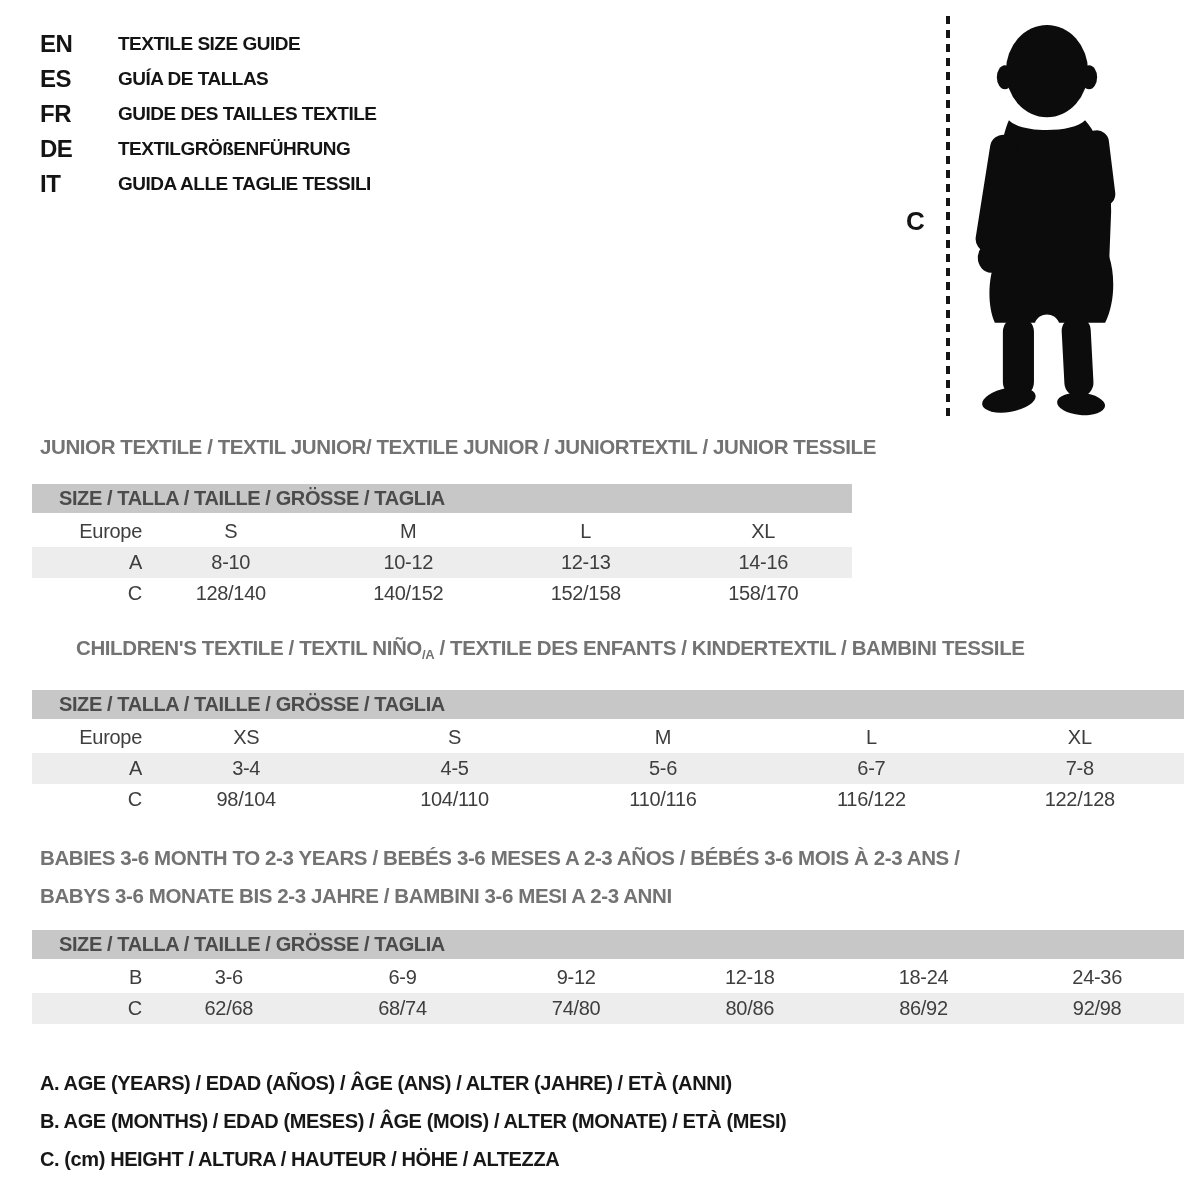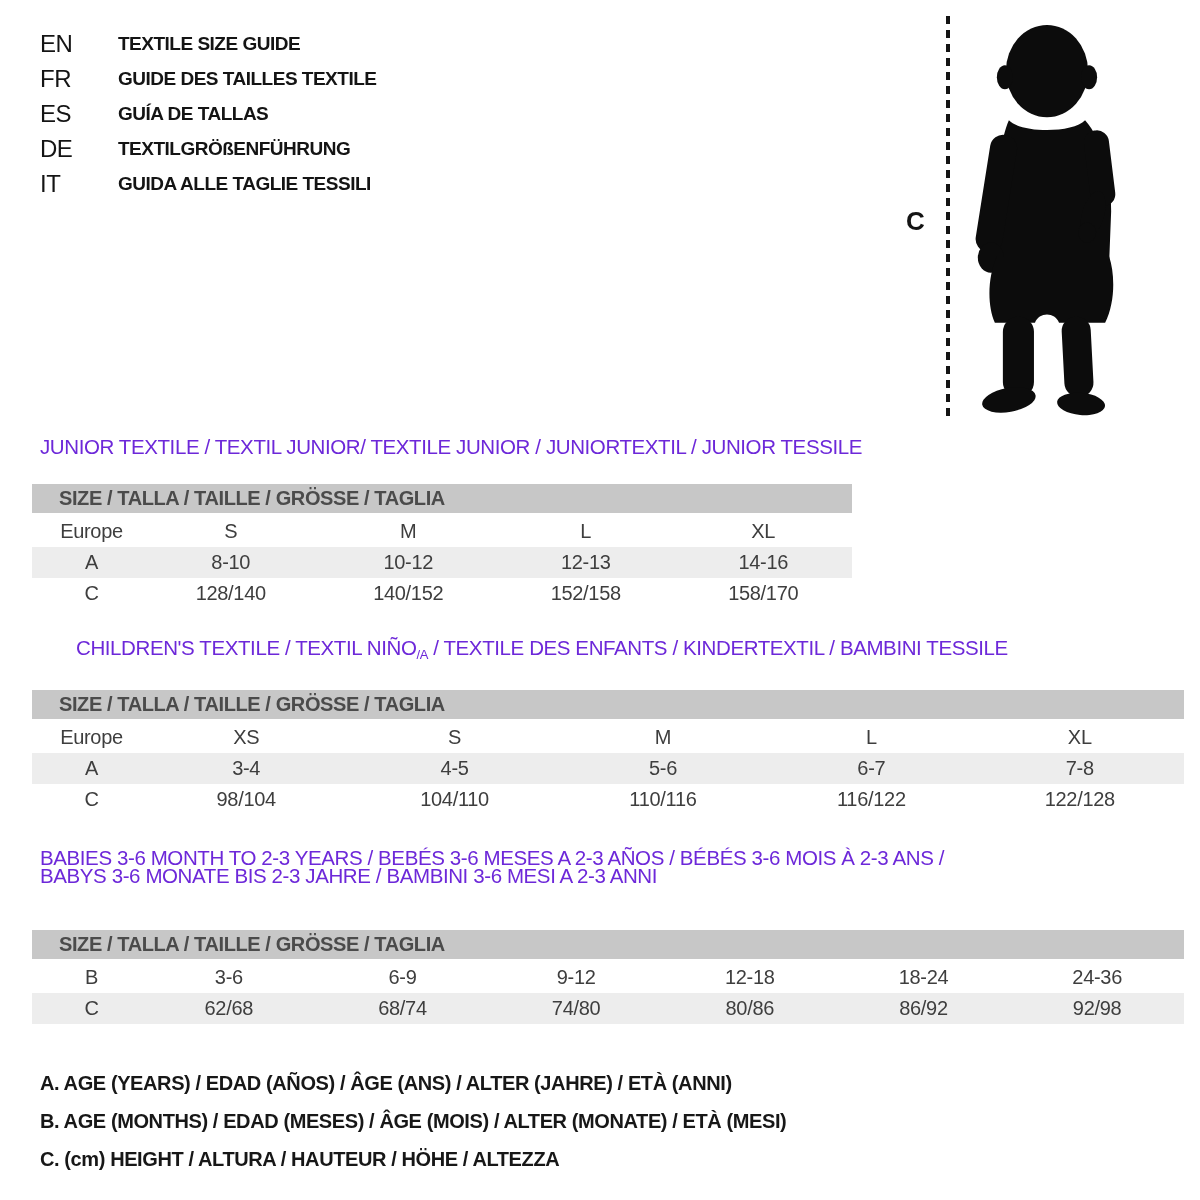--- a/index.html
+++ b/index.html
@@ -4,54 +4,54 @@
 <style>
   html,body { margin:0; padding:0; background:#ffffff; }
   .canvas {
     position:relative; width:1200px; height:1200px; background:#ffffff;
     font-family:"Liberation Sans", sans-serif; color:#161616; overflow:hidden;
   }
 
   
   .lang-list { position:absolute; left:40px; top:26px; }
   .lang-row  { display:flex; height:35px; align-items:center; }
-  .lang-code { width:78px; font-size:24px; font-weight:400; letter-spacing:-0.5px; color:#141414; }
+  .lang-code { width:78px; font-size:24px; font-weight:700; letter-spacing:-0.5px; color:#141414; }
   .lang-label{ font-size:19px; font-weight:700; letter-spacing:-0.5px; color:#141414; white-space:nowrap; }
 
   
   .measure-line {
     position:absolute; left:946px; top:16px; width:4px; height:402px;
     background:repeating-linear-gradient(180deg,#141414 0 8px,transparent 8px 14px);
   }
   .measure-label {
     position:absolute; left:906px; top:206px;
     font-size:26px; font-weight:700; color:#141414;
   }
   .baby-svg { position:absolute; left:960px; top:14px; width:182px; height:406px; }
 
   
   .sec-title {
-    position:absolute; left:40px; font-size:20.5px; font-weight:400;
-    letter-spacing:-0.4px; color:#6d28d9; white-space:nowrap;
+    position:absolute; left:40px; font-size:20.5px; font-weight:700;
+    letter-spacing:-0.4px; color:#737373; white-space:nowrap;
   }
   .sec-title .sub { font-size:13px; position:relative; top:4px; }
 
   
   .tbl { position:absolute; box-sizing:border-box; }
   .band {
     height:29px; line-height:29px; background:#c7c7c7; color:#4b4b4b;
     font-size:20px; font-weight:700; letter-spacing:-0.4px;
     padding-left:27px; margin-bottom:3px; box-sizing:border-box; white-space:nowrap;
   }
   table { width:100%; border-collapse:collapse; table-layout:fixed; }
   td {
     height:31px; font-size:20px; color:#3e3e3e; text-align:center;
     letter-spacing:-0.3px; padding:0; white-space:nowrap; overflow:hidden;
   }
-  td.lab { text-align:center; padding-left:9px;margin-top:32px; }
+  td.lab { text-align:right; padding-left:9px;margin-top:32px; }
   tr.stripe td { background:#ededed; }
   col.labcol { width:110px; }
 
   
   .legend { position:absolute; left:40px; top:1064px; }
   .legend-line {
     font-size:20px; font-weight:700; line-height:38px;
     letter-spacing:-0.4px; color:#171717; white-space:nowrap;
   }
 </style>
@@ -59,26 +59,26 @@
 <body>
 
 <div class="canvas">
 
   <div class="lang-list">
     <div class="lang-row">
       <span class="lang-code">EN</span>
       <span class="lang-label">TEXTILE SIZE GUIDE</span>
     </div>
     <div class="lang-row">
+      <span class="lang-code">ES</span>
+      <span class="lang-label">GUÍA DE TALLAS</span>
+    </div>
+    <div class="lang-row">
       <span class="lang-code">FR</span>
       <span class="lang-label">GUIDE DES TAILLES TEXTILE</span>
-    </div>
-    <div class="lang-row">
-      <span class="lang-code">ES</span>
-      <span class="lang-label">GUÍA DE TALLAS</span>
     </div>
     <div class="lang-row">
       <span class="lang-code">DE</span>
       <span class="lang-label">TEXTILGRÖßENFÜHRUNG</span>
     </div>
     <div class="lang-row">
       <span class="lang-code">IT</span>
       <span class="lang-label">GUIDA ALLE TAGLIE TESSILI</span>
     </div>
   </div>
@@ -180,21 +180,21 @@
           <td>104/110</td>
           <td>110/116</td>
           <td>116/122</td>
           <td>122/128</td>
         </tr>
       </tbody>
     </table>
   </div>
 
   <div class="sec-title" style="top:846px;text-align:center;">BABIES 3-6 MONTH TO 2-3 YEARS / BEBÉS 3-6 MESES A 2-3 AÑOS / BÉBÉS 3-6 MOIS À 2-3 ANS /</div>
-  <div class="sec-title" style="top:864px;">BABYS 3-6 MONATE BIS 2-3 JAHRE / BAMBINI 3-6 MESI A 2-3 ANNI</div>
+  <div class="sec-title" style="top:884px;">BABYS 3-6 MONATE BIS 2-3 JAHRE / BAMBINI 3-6 MESI A 2-3 ANNI</div>
 
   <div class="tbl" style="left:32px; top:930px; width:1152px;">
     <div class="band">SIZE / TALLA / TAILLE / GRÖSSE / TAGLIA</div>
     <table>
       <colgroup>
           <col class="labcol">
           <col>
           <col>
           <col>
           <col>

